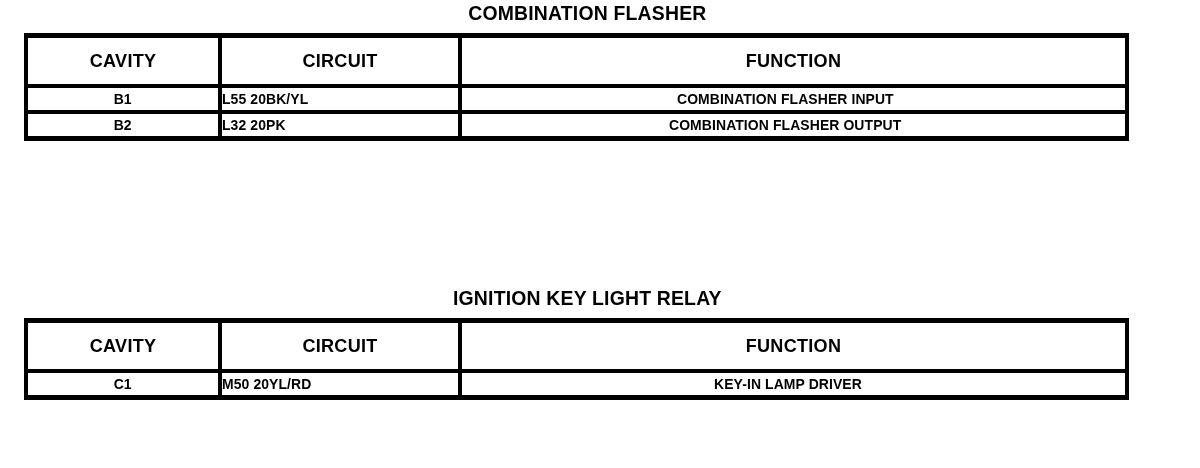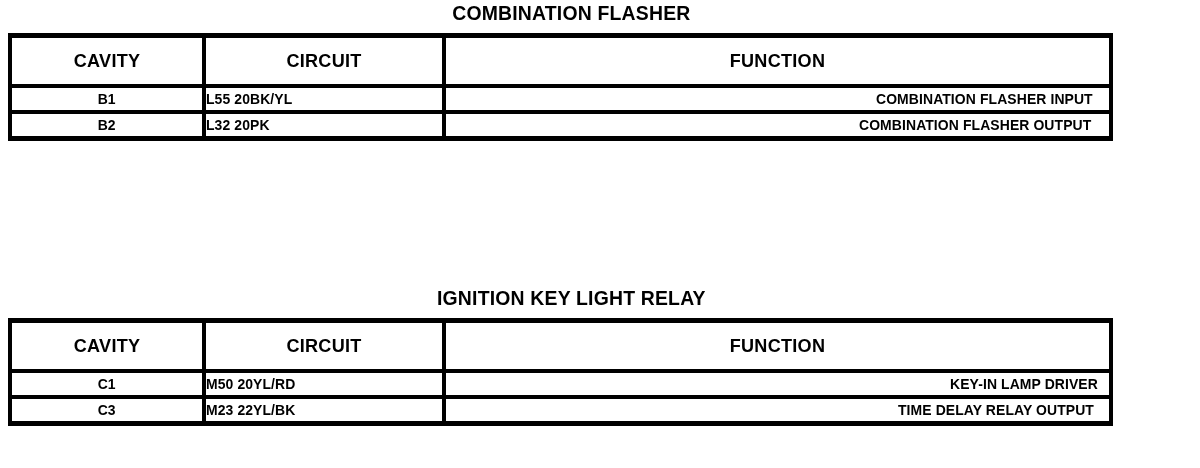--- a/index.html
+++ b/index.html
@@ -12,21 +12,21 @@
     height: 468px;
     position: relative;
     overflow: hidden;
     font-family: "Liberation Sans", "DejaVu Sans", sans-serif;
     color: #000000;
     -webkit-font-smoothing: none;
   }
 
   .section {
     position: absolute;
-    left: 0;
+    left: 16px;
     width: 1133px;
   }
   .section-1 { top: 0; }
   .section-2 { top: 285px; }
 
   .table-title {
     text-align: center;
     font-size: 20px;
     font-weight: bold;
     letter-spacing: 0.2px;
@@ -93,21 +93,21 @@
 
   td.cell-cavity {
     text-align: center;
   }
   td.cell-circuit {
     text-align: left;
     padding-left: 22px;
     text-decoration: underline;
   }
   td.cell-function {
-    text-align: right;
+    text-align: center;
     padding-left: 58px;
   }
   .cell-text {
     display: inline-block;
     transform: scaleX(0.93);
     transform-origin: left center;
     white-space: nowrap;
   }
   td.cell-cavity .cell-text {
     transform-origin: center center;
@@ -167,21 +167,16 @@
           <th>CIRCUIT</th>
           <th>FUNCTION</th>
         </tr>
       </thead>
       <tbody>
         <tr>
           <td class="cell-cavity"><span class="cell-text">C1</span></td>
           <td class="cell-circuit"><span class="cell-text">M50 20YL/RD</span></td>
           <td class="cell-function"><span class="cell-text">KEY-IN LAMP DRIVER</span></td>
         </tr>
-        <tr>
-          <td class="cell-cavity"><span class="cell-text">C3</span></td>
-          <td class="cell-circuit"><span class="cell-text">M23 22YL/BK</span></td>
-          <td class="cell-function"><span class="cell-text">TIME DELAY RELAY OUTPUT</span></td>
-        </tr>
       </tbody>
     </table>
   </div>
 </div>
 
 </body></html>

